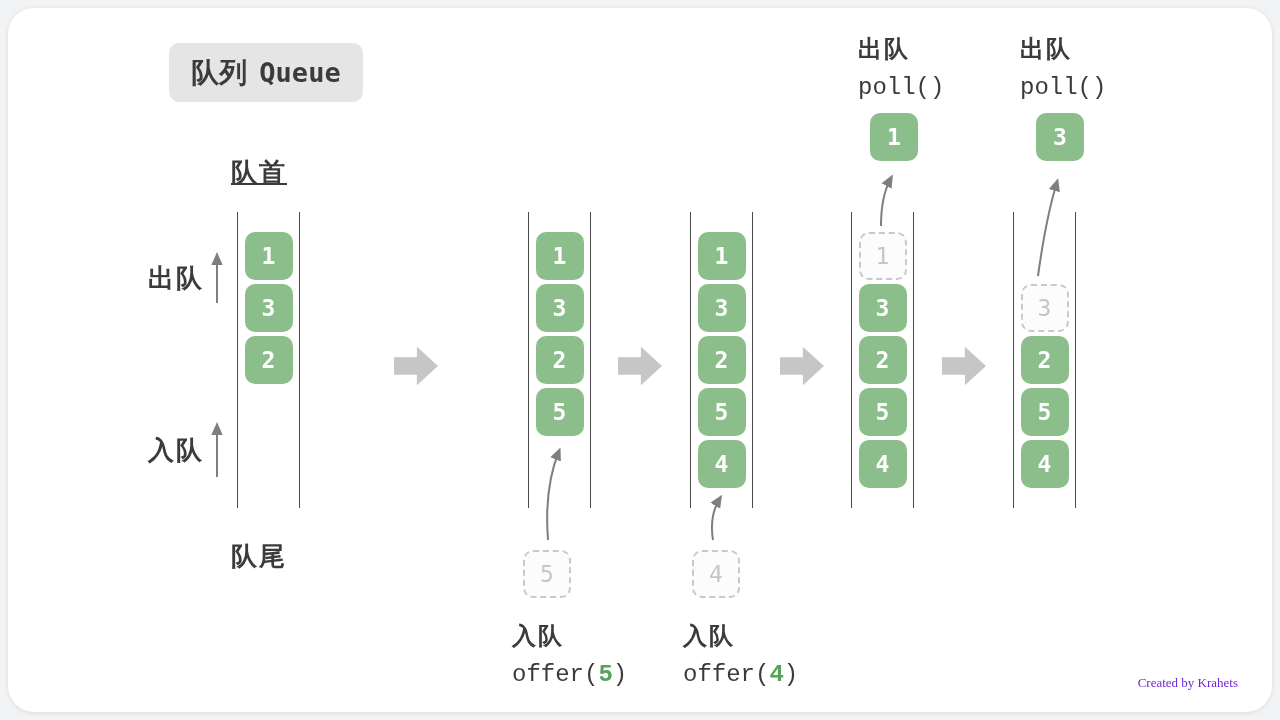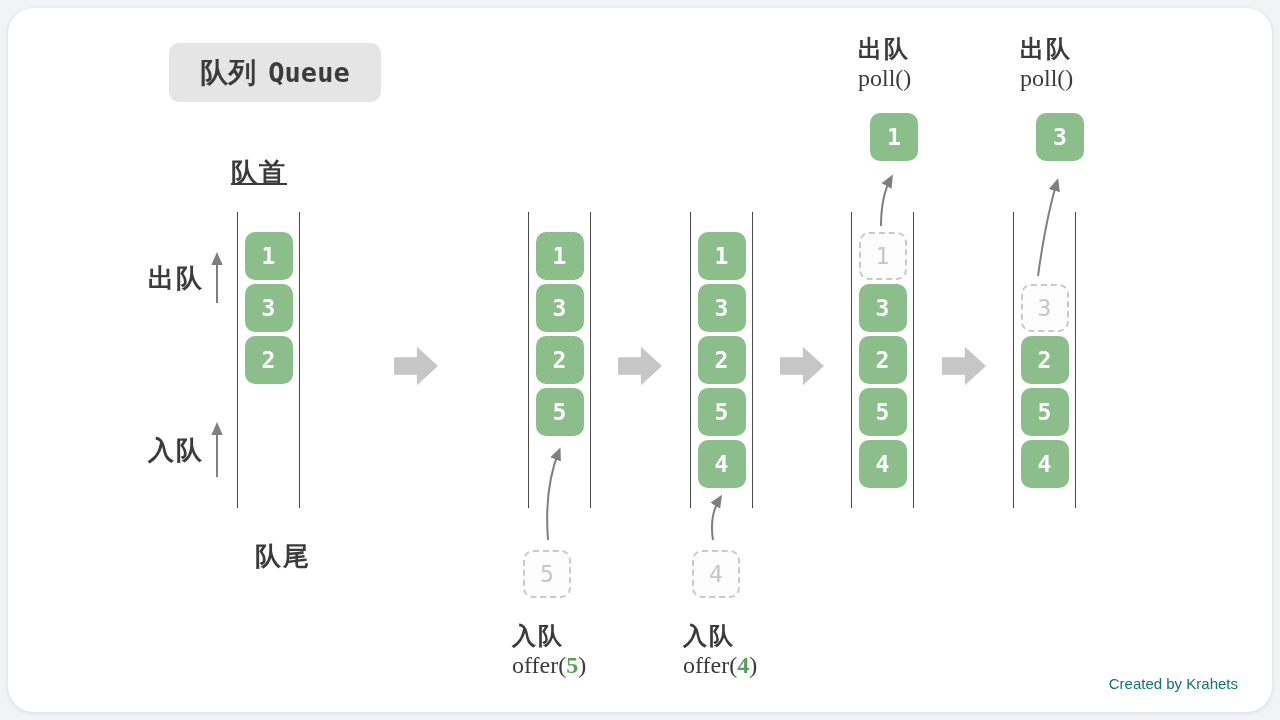--- a/index.html
+++ b/index.html
@@ -2,21 +2,21 @@
 <html><head>
 <meta charset="utf-8">
 <style>
   * { margin:0; padding:0; box-sizing:border-box; }
   html,body { width:1280px; height:720px; overflow:hidden; }
   body { background:#f2f3f4; font-family:"DejaVu Sans","Liberation Sans",sans-serif; color:#3b3b3b; }
   .stage { position:relative; width:1280px; height:720px; }
   .card { position:absolute; left:8px; top:8px; width:1264px; height:704px;
           background:#ffffff; border-radius:26px; box-shadow:0 1px 5px rgba(0,0,0,0.10); }
 
-  .title-chip { position:absolute; left:169px; top:43px; width:212px; height:59px;
+  .title-chip { position:absolute; left:169px; top:43px; width:194px; height:59px;
                 background:#e5e5e6; border-radius:10px; display:flex; align-items:center;
                 justify-content:center; gap:12px; }
   .title-chip .zh { font-size:28px; font-weight:bold; color:#3b3b3b; }
   .title-chip .en { font-family:"DejaVu Sans Mono","Liberation Mono",monospace; font-size:27px; color:#3b3b3b;font-weight:bold; }
 
   .cjk-label { position:absolute; font-size:26px; font-weight:bold; color:#3b3b3b; letter-spacing:2px; white-space:nowrap; }
 
   .qcol { position:absolute; top:212px; width:63px; height:296px;
           border-left:1.5px solid #4a4a4a; border-right:1.5px solid #4a4a4a; }
   .cell { position:absolute; left:50%; transform:translateX(-50%); width:48px; height:48px;
@@ -26,43 +26,43 @@
   .slot0{top:20px} .slot1{top:72px} .slot2{top:124px} .slot3{top:176px} .slot4{top:228px}
 
   .ghost { background:#fcfcfc; border:2px dashed #c9c9c9; color:#c6c6c6; font-weight:normal; }
   .floating { position:absolute; left:auto; transform:none; }
 
   .block-arrow { position:absolute; top:346px; width:44px; height:40px; background:#c6c6c6;
                  clip-path:polygon(0% 28%, 52% 28%, 52% 2%, 100% 50%, 52% 98%, 52% 72%, 0% 72%); }
 
   .op-label { position:absolute; white-space:nowrap; }
   .op-label .op-zh { font-size:24px; font-weight:bold; color:#3b3b3b; letter-spacing:2px; }
-  .op-label .op-code { font-family:Liberation Serif, serif;
+  .op-label .op-code { margin-top:9px; font-family:Liberation Mono, monospace;
                        font-size:24px; color:#3b3b3b; }
   .op-code .green-arg { color:#58a158; font-weight:bold; }
 
   .arrows-overlay { position:absolute; inset:0; pointer-events:none; }
 
   .watermark { position:absolute; top:675px; right:42px;
-               font-family:Liberation Sans, sans-serif;
-               font-size:15px; color:#0f766e; }
+               font-family:Liberation Serif, serif;
+               font-size:13px; color:#6d28d9; }
 </style>
 </head>
 <body>
 
 <div class="stage">
   <div class="card"></div>
 
   <div class="title-chip">
     <span class="zh">队列</span>
     <span class="en">Queue</span>
   </div>
 
   <div class="cjk-label" style="left:231px; top:155px;text-decoration:underline;">队首</div>
-  <div class="cjk-label" style="left:231px; top:539px;margin-left:24px;">队尾</div>
+  <div class="cjk-label" style="left:231px; top:539px;">队尾</div>
   <div class="cjk-label" style="left:148px; top:261px;">出队</div>
   <div class="cjk-label" style="left:148px; top:433px;">入队</div>
 
   <div class="qcol" style="left:237px;">
     <div class="cell slot0">1</div>
     <div class="cell slot1">3</div>
     <div class="cell slot2">2</div>
   </div>
 
   <div class="qcol" style="left:528px;">

